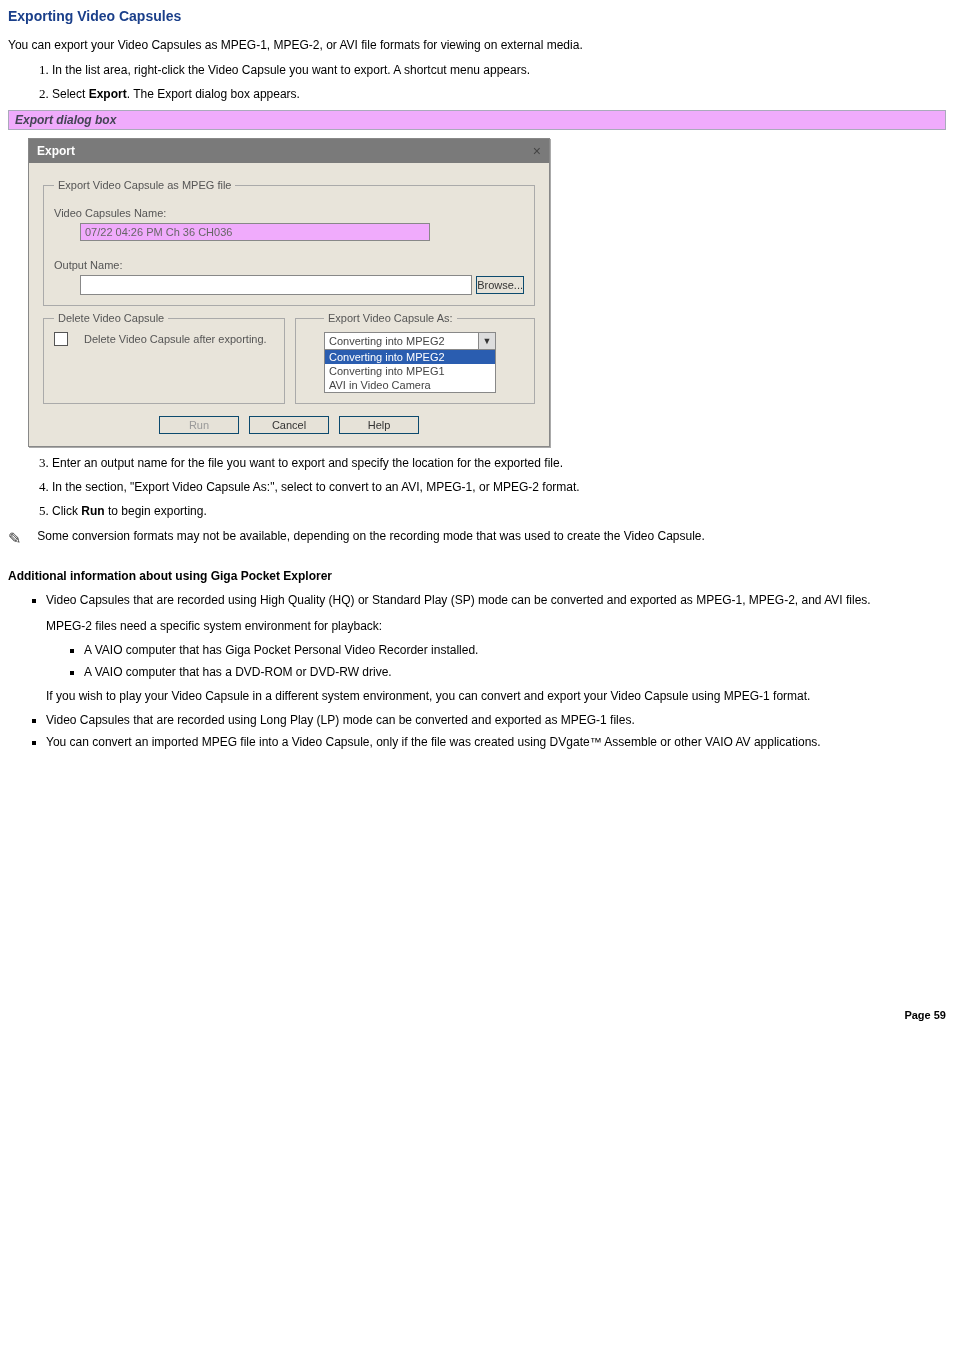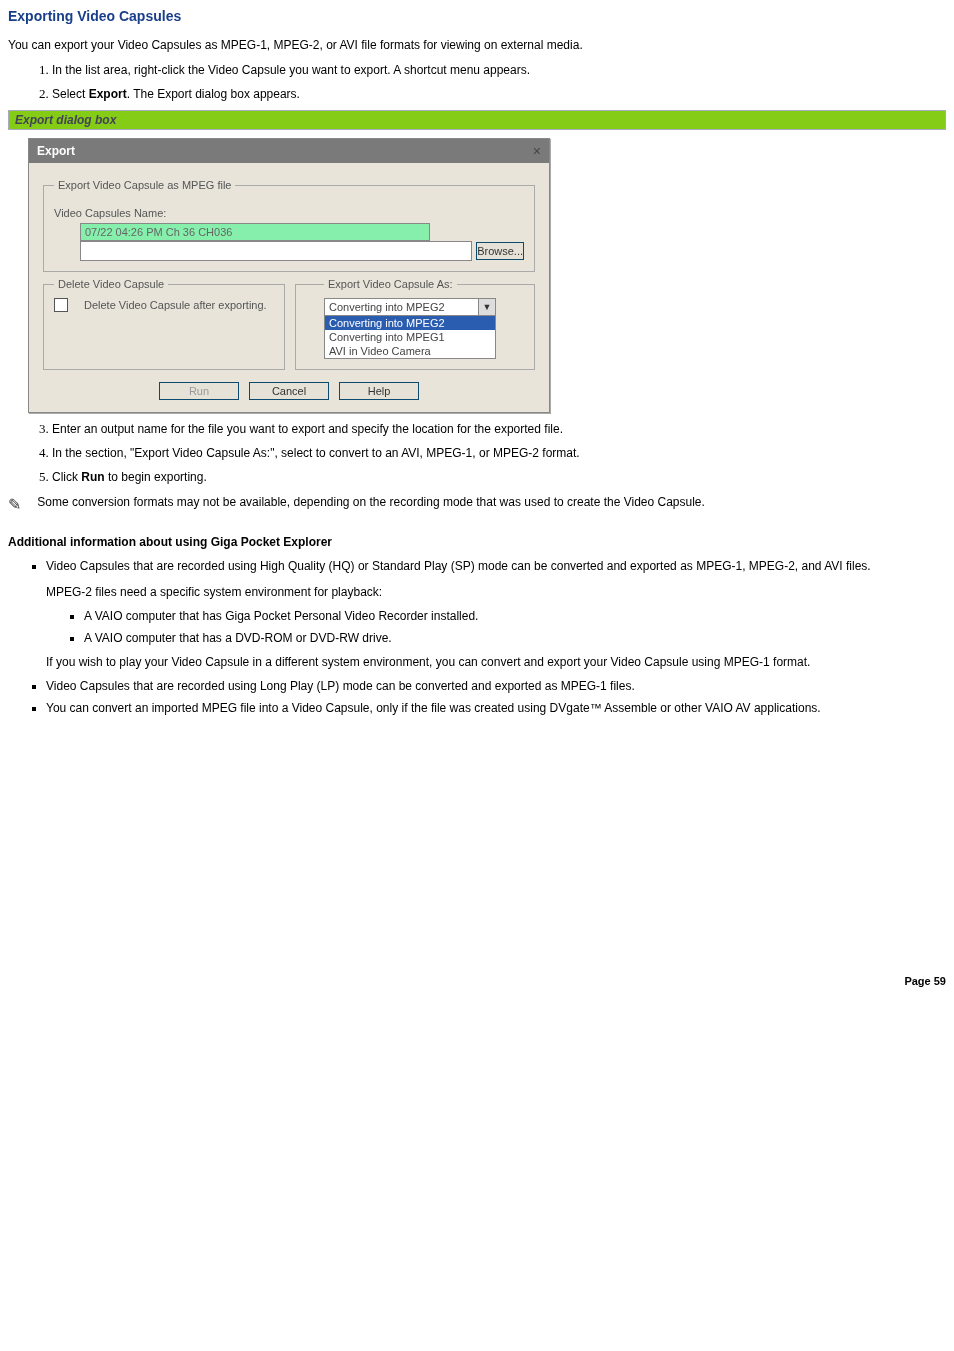--- a/index.html
+++ b/index.html
@@ -16,21 +16,21 @@
     color: #1a3f8a;
     font-weight: bold;
     font-size: 14px;
     margin-bottom: 14px;
   }
   .para { margin: 10px 0; }
   ol.numbered { margin: 8px 0 8px 20px; padding-left: 24px; }
   ol.numbered li { margin-bottom: 8px; font-family: "Times New Roman", serif; font-size:13px; }
   ol.numbered li .ftxt { font-family: Verdana, Arial, sans-serif; font-size:12px; }
   .caption-bar {
-    background: #84cc16;
+    background: #f0abfc;
     border: 1px solid #aab;
     padding: 2px 6px;
     font-style: italic;
     font-weight: bold;
     color: #445;
     margin-top: 6px;
     margin-bottom: 0;
   }
   .dialog-outer {
     width: 520px;
@@ -60,21 +60,21 @@
   fieldset {
     border: 1px solid #aaa;
     margin: 6px 0;
     padding: 8px 10px 10px 10px;
   }
   legend { color: #555; padding: 0 4px; }
   .field-label { margin: 8px 0 4px 0; color:#555; }
   .text-input {
     width: 340px;
     border: 1px solid #888;
-    background: #86efac;
+    background: #f0abfc;
     padding: 2px 4px;
     font-family: Tahoma, sans-serif;
     font-size: 11px;
     color: #666;
     margin-left: 26px;
   }
   .row2 { display:flex; align-items:center; margin-left:26px; }
   .row2 .blank-input {
     flex: 1;
     border:1px solid #888; background:#fff; height:18px; margin-right:4px;
@@ -141,20 +141,21 @@
 <div class="dialog-outer">
   <div class="titlebar">
     <span>Export</span>
     <span class="close">×</span>
   </div>
   <div class="dialog-body">
     <fieldset>
       <legend>Export Video Capsule as MPEG file</legend>
       <div class="field-label">Video Capsules Name:</div>
       <div class="text-input">07/22 04:26 PM Ch 36 CH036</div>
+      <div class="field-label" style="margin-top:18px;">Output Name:</div>
       <div class="row2">
         <div class="blank-input"></div>
         <button class="btn">Browse...</button>
       </div>
     </fieldset>
 
     <div class="lower-row">
       <fieldset>
         <legend>Delete Video Capsule</legend>
         <div class="chk-row">

